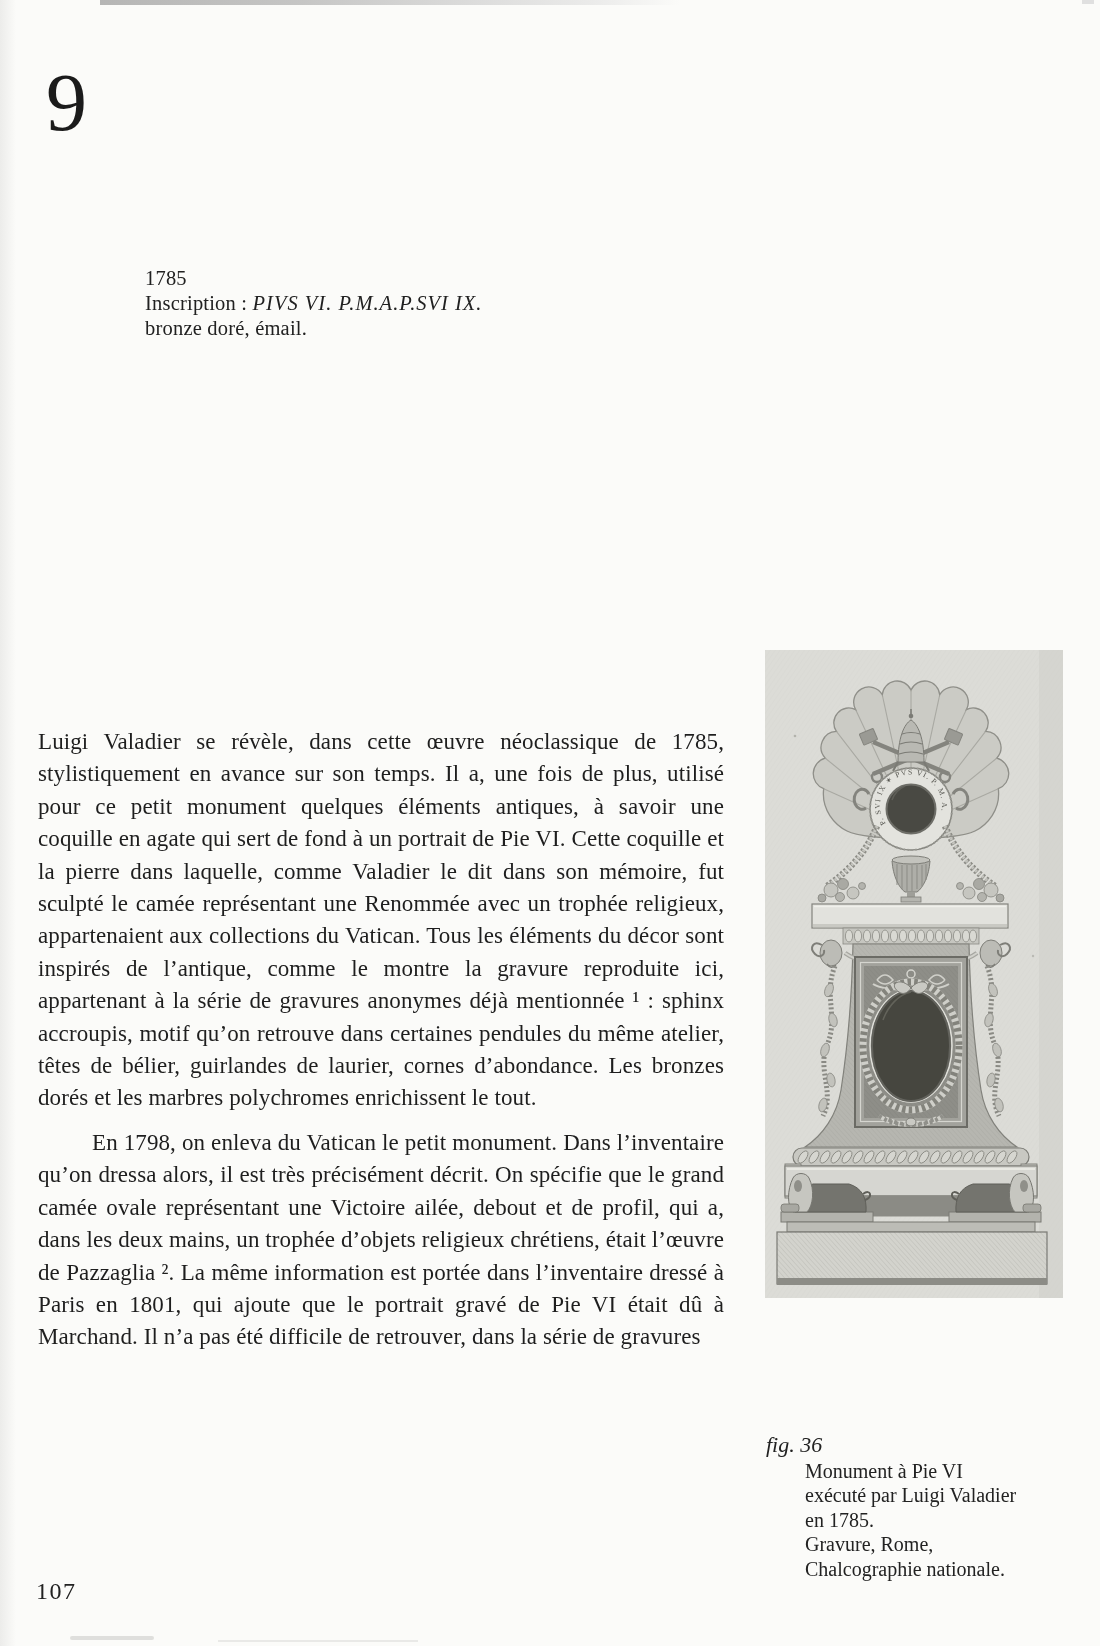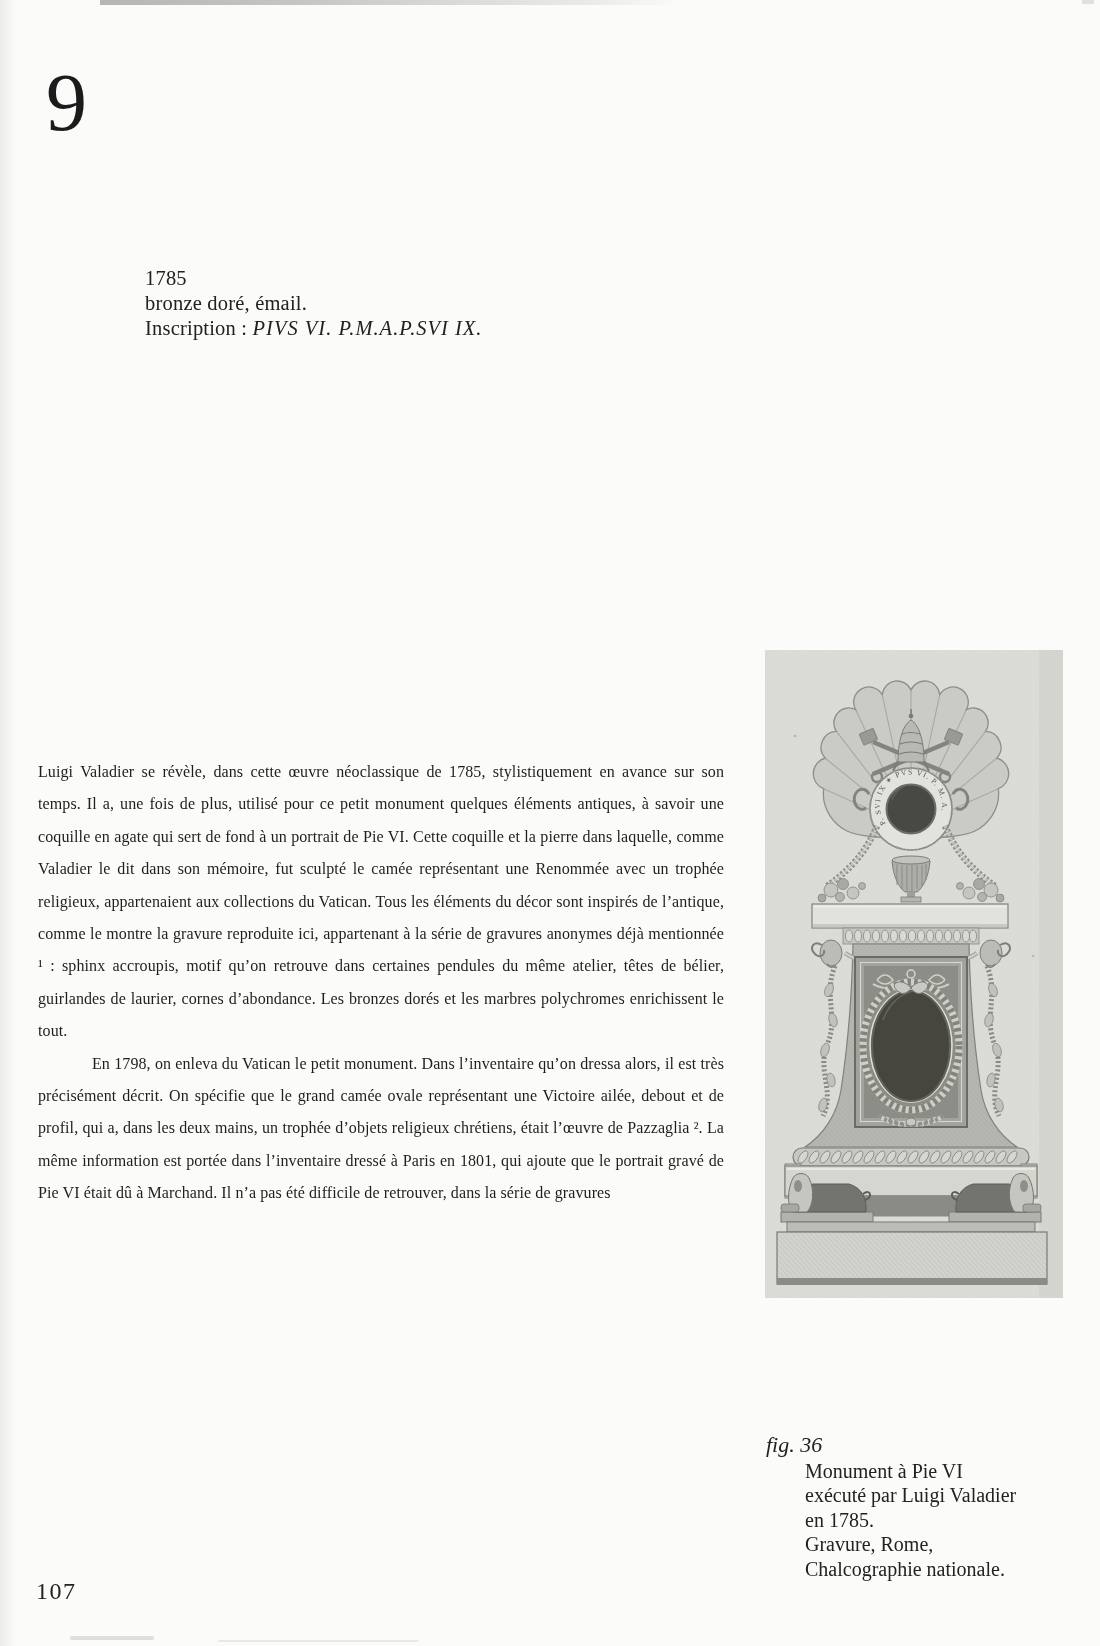--- a/index.html
+++ b/index.html
@@ -17,24 +17,24 @@
   .artifact-bottom2{position:absolute;left:218px;top:1640px;width:200px;height:2px;background:#d8d8d6;opacity:.5;}
 
   .chapter-number{position:absolute;left:46px;top:62px;font-size:82px;line-height:1;color:#1b1b1b;}
   .page-title{position:absolute;left:44px;top:150px;margin:0;font-weight:400;white-space:nowrap;
     font-size:90px;line-height:1;letter-spacing:2px;color:#171717;}
   .page-title .subtitle{font-size:31px;letter-spacing:.5px;margin-left:16px;color:#222;}
 
   .object-details{position:absolute;left:113px;top:266px;font-size:20.5px;line-height:24.8px;color:#212121;letter-spacing:.2px;margin-left:32px;}
   .object-details em{font-style:italic;letter-spacing:1px;}
 
-  .body-text{position:absolute;left:38px;top:756px;width:686px;
-    font-size:16px;line-height:32.4px;text-align:justify;color:#1e1e1e;letter-spacing:.1px;}
+  .body-text{position:absolute;left:38px;top:726px;width:686px;
+    font-size:23px;line-height:32.4px;text-align:justify;color:#1e1e1e;letter-spacing:.1px;}
   .body-text p{margin:0;}
-  .body-text p.indented{text-indent:54px;}
+  .body-text p.indented{text-indent:54px;margin-top:12px;}
 
   .figure-engraving{position:absolute;left:765px;top:650px;width:298px;height:648px;}
   .figure-engraving svg{display:block;width:298px;height:648px;}
 
   .fig-label{position:absolute;left:766px;top:1432px;font-style:italic;font-size:22px;color:#222;}
   .fig-caption{position:absolute;left:805px;top:1459px;font-size:20px;line-height:24.4px;color:#222;}
 
   .page-number{position:absolute;left:36px;top:1578px;font-size:24px;letter-spacing:1.5px;color:#222;}
 </style>
 </head>
@@ -46,22 +46,22 @@
   <div class="artifact-top"></div>
   <div class="artifact-top-right"></div>
   <div class="artifact-bottom"></div>
   <div class="artifact-bottom2"></div>
 
   <div class="chapter-number">9</div>
 
 
   <div class="object-details">
     <div>1785</div>
+    <div><span>Inscription : </span><em>PIVS VI. P.M.A.P.SVI IX.</em></div>
     <div>bronze doré, émail.</div>
-    <div><span>Inscription : </span><em>PIVS VI. P.M.A.P.SVI IX.</em></div>
   </div>
 
   <div class="body-text">
     <p>Luigi Valadier se révèle, dans cette œuvre néoclassique de 1785, stylistiquement en avance sur son temps. Il a, une fois de plus, utilisé pour ce petit monument quelques éléments antiques, à savoir une coquille en agate qui sert de fond à un portrait de Pie VI. Cette coquille et la pierre dans laquelle, comme Valadier le dit dans son mémoire, fut sculpté le camée représentant une Renommée avec un trophée religieux, appartenaient aux collections du Vatican. Tous les éléments du décor sont inspirés de l’antique, comme le montre la gravure reproduite ici, appartenant à la série de gravures anonymes déjà mentionnée ¹ : sphinx accroupis, motif qu’on retrouve dans certaines pendules du même atelier, têtes de bélier, guirlandes de laurier, cornes d’abondance. Les bronzes dorés et les marbres polychromes enrichissent le tout.</p>
     <p class="indented">En 1798, on enleva du Vatican le petit monument. Dans l’inventaire qu’on dressa alors, il est très précisément décrit. On spécifie que le grand camée ovale représentant une Victoire ailée, debout et de profil, qui a, dans les deux mains, un trophée d’objets religieux chrétiens, était l’œuvre de Pazzaglia ². La même information est portée dans l’inventaire dressé à Paris en 1801, qui ajoute que le portrait gravé de Pie VI était dû à Marchand. Il n’a pas été difficile de retrouver, dans la série de gravures</p>
   </div>
 
   <div class="figure-engraving">
     <svg viewBox="0 0 298 648" xmlns="http://www.w3.org/2000/svg">
       <defs>

